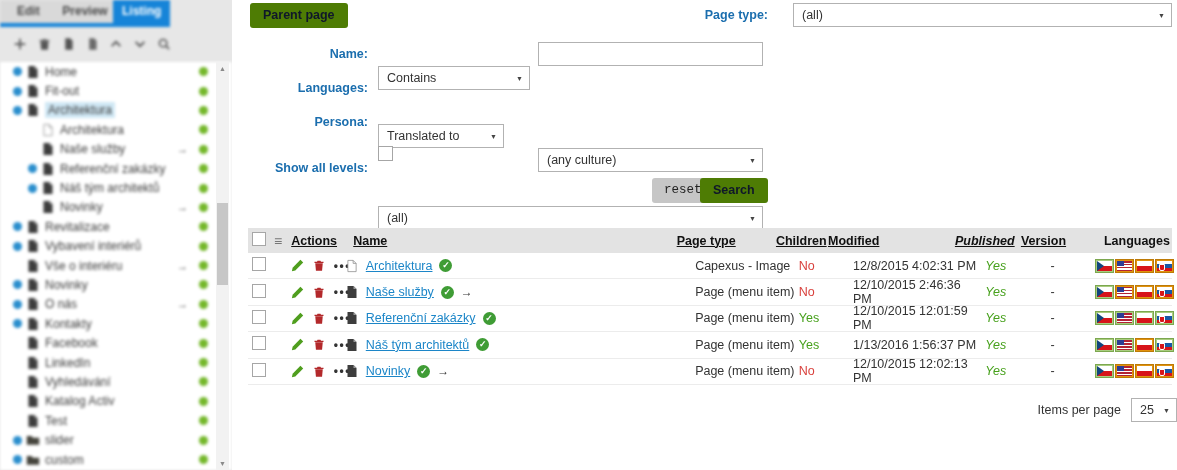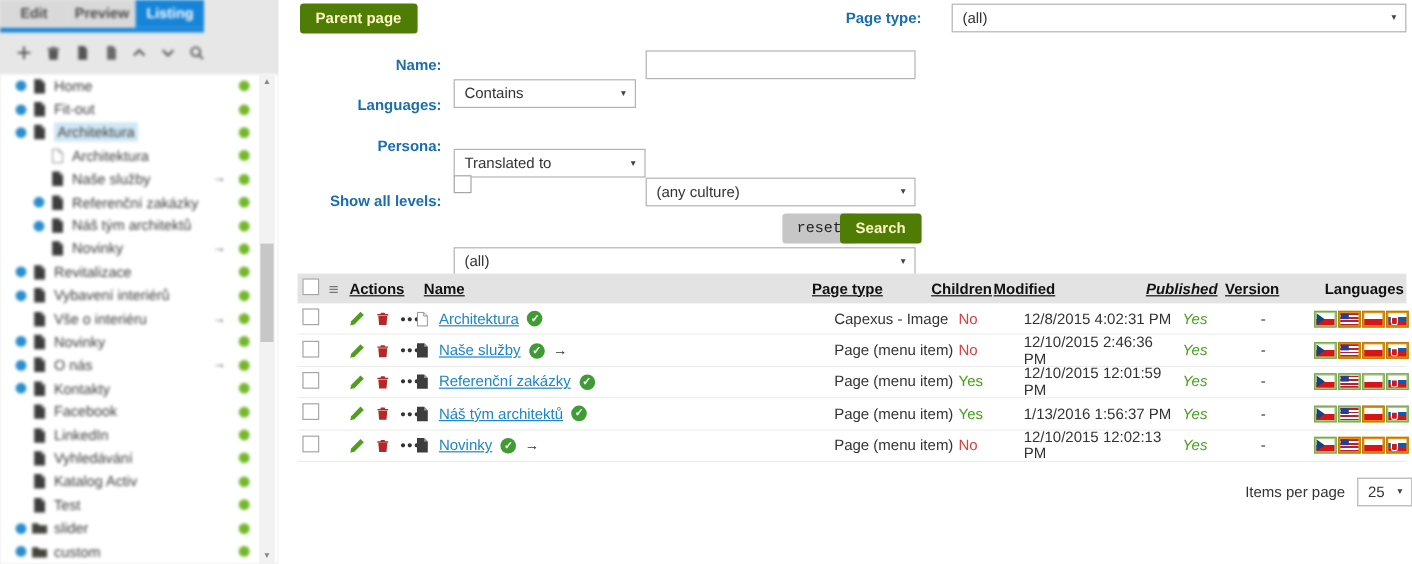--- a/index.html
+++ b/index.html
@@ -32,21 +32,21 @@
   .vscroll { position:absolute; right:3px; top:62px; bottom:0; width:13px; background:#f2f2f2; }
   .vscroll .arr { position:absolute; left:0; width:13px; height:13px; font-size:7px; color:#8a8a8a; text-align:center; line-height:13px; cursor:pointer; }
   .vscroll .arr.up { top:0; }
   .vscroll .arr.down { bottom:0; }
   .vscroll .thumb { position:absolute; left:1px; width:11px; top:141px; height:82px; background:#c7c7c7; cursor:grab; }
 
   
   .main { position:absolute; left:248px; top:0; width:929px; height:470px; }
   .abs { position:absolute; }
 
-  .btn-green { background:#4e7c04; color:#fef9c3; font-weight:bold; font-size:12.5px;
+  .btn-green { background:#4e7c04; color:#0f172a; font-weight:bold; font-size:12.5px;
     border:0; border-radius:3px; height:25px; line-height:25px; padding:0 13px; display:inline-block; text-align:center; cursor:pointer; }
   .btn-gray { background:#c6c6c6; color:#222; font-size:12.5px; border:0; border-radius:3px;
     height:25px; line-height:25px; padding:0 12px; display:inline-block; text-align:center; cursor:pointer; }
 
   .flabel { color:#1b6eae; font-weight:bold; text-align:right; }
 
   .sel { position:relative; border:1px solid #b2b2b2; background:#fff; height:24px; line-height:22px;
     padding:0 18px 0 8px; color:#333; cursor:pointer; white-space:nowrap; overflow:hidden; }
   .sel .caret { position:absolute; right:6px; top:0; line-height:24px; font-size:7px; color:#444; }
   .txt { border:1px solid #b2b2b2; background:#fff; height:24px; padding:0 6px; font-family:inherit; font-size:12.5px; }
@@ -407,21 +407,21 @@
     </div>
 
     <div class="flabel abs" style="left:0; top:47px; width:120px;">Name:</div>
     <div class="sel abs" style="left:130px; top:42px; width:152px;">
       <span>Contains</span>
       <span class="caret">▼</span>
     </div>
     <input class="txt abs" style="left: 290px; top: 42px; width: 225px;" value="">
 
     <div class="flabel abs" style="left:0; top:81px; width:120px;">Languages:</div>
-    <div class="sel abs" style="left:130px; top:76px; width:160px;">
+    <div class="sel abs" style="left:130px; top:76px; width:126px;">
       <span>Translated to</span>
       <span class="caret">▼</span>
     </div>
     <div class="sel abs" style="left:290px; top:76px; width:225px;">
       <span>(any culture)</span>
       <span class="caret">▼</span>
     </div>
 
     <div class="flabel abs" style="left:0; top:115px; width:120px;">Persona:</div>
     <div class="sel abs" style="left:130px; top:110px; width:385px;">

